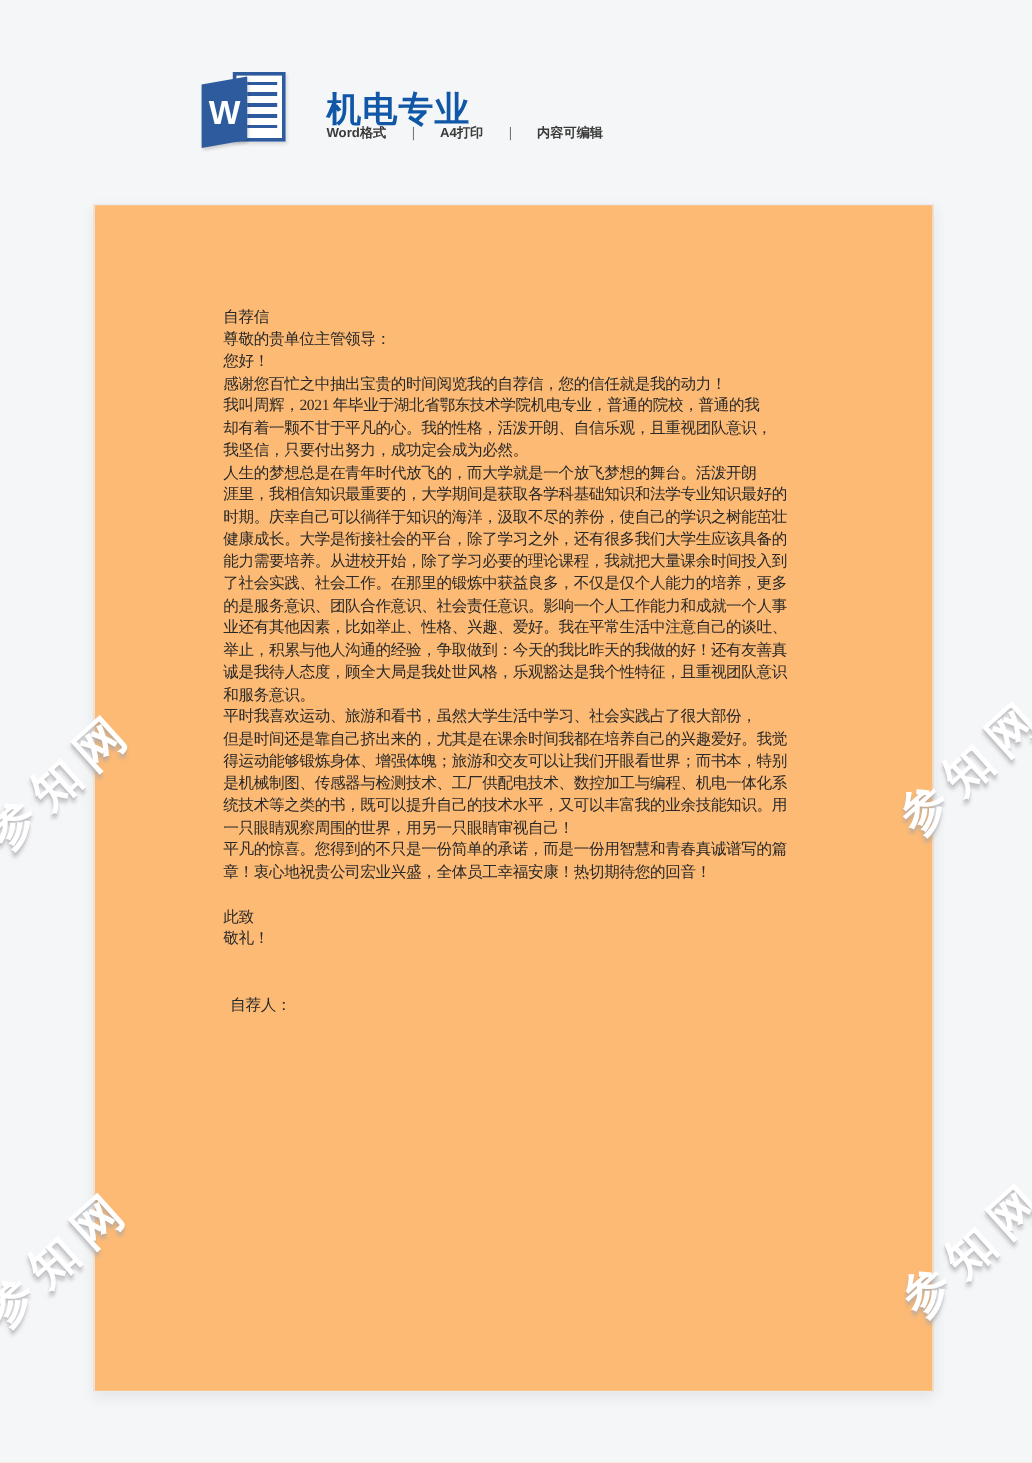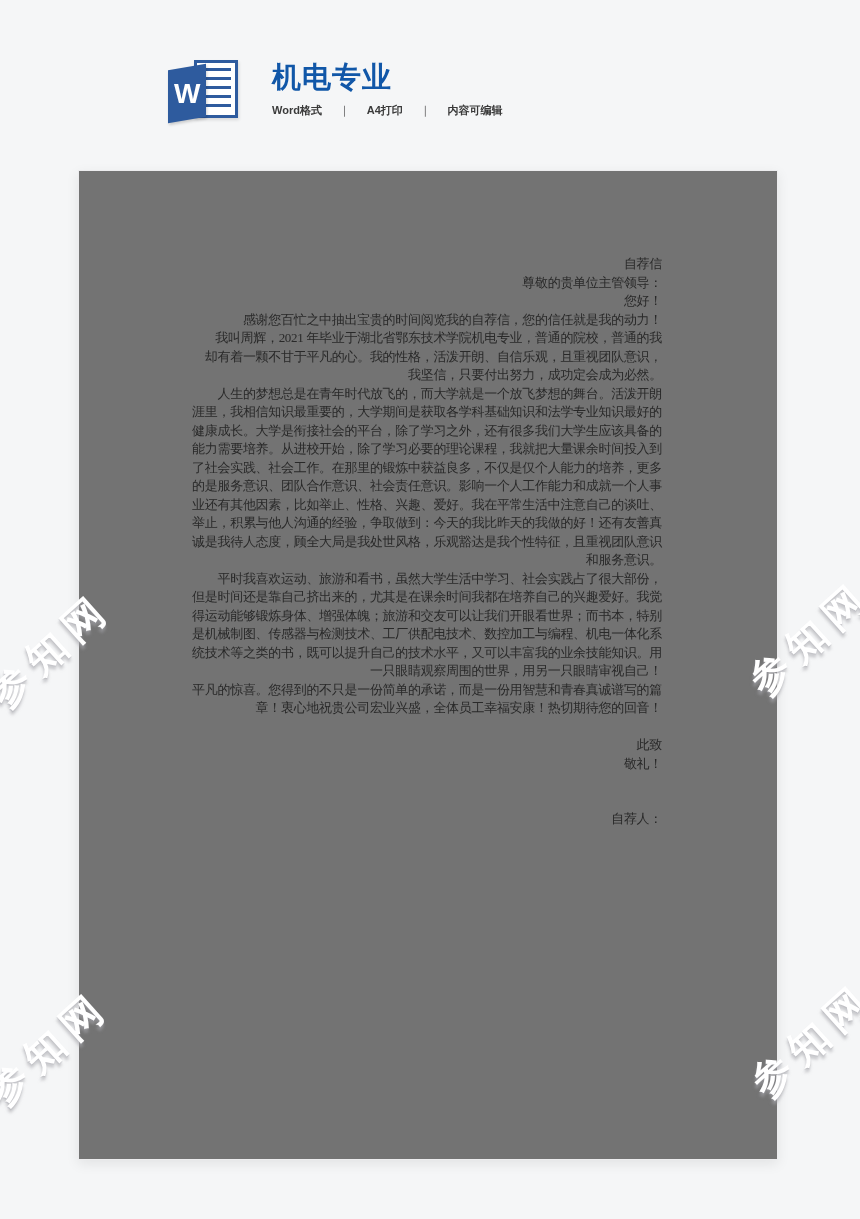--- a/index.html
+++ b/index.html
@@ -9,30 +9,29 @@
     font-family:"Liberation Sans","DejaVu Sans",sans-serif;
   }
 
   
   .header{position:absolute;left:0;top:0;width:860px;height:150px;}
   .word-icon{position:absolute;left:168px;top:58px;width:72px;height:68px;}
   .wi-page{position:absolute;right:2px;top:2px;width:38px;height:52px;background:#fff;border:3px solid #2e5b9e;box-shadow:1px 2px 3px rgba(0,0,0,.12);}
   .wi-lines{position:absolute;left:9px;right:4px;top:5px;bottom:5px;background:repeating-linear-gradient(to bottom,#2e5b9e 0 3px,#ffffff 3px 9px);}
   .wi-slab{position:absolute;left:0;top:9px;width:38px;height:53px;background:#2e5b9e;transform:skewY(-10deg);display:flex;align-items:center;justify-content:center;box-shadow:1px 2px 3px rgba(0,0,0,.18);}
   .wi-slab span{display:block;color:#fff;font-weight:700;font-size:28px;transform:skewY(10deg);font-family:"Liberation Sans",sans-serif;}
-  .title{position:absolute;left:272px;top:58px;font-size:29px;font-weight:700;color:#1157a8;letter-spacing:1px;}
+  .title{position:absolute;left:272px;top:72px;font-size:29px;font-weight:700;color:#1157a8;letter-spacing:1px;}
   .subtitle{position:absolute;left:272px;top:103px;font-size:11px;font-weight:700;color:#3a3a3a;}
   .subtitle .sep{margin:0 17px;color:#4a4a4a;font-weight:400;}
 
   
   .doc-page{
     position:absolute;left:78px;top:170px;width:700px;height:990px;
-    background:#737373;border:1px solid #ececee;box-sizing:border-box;
+    background:#fdba74;border:1px solid #ececee;box-sizing:border-box;
     box-shadow:0 4px 12px rgba(0,0,0,.08);
-    text-align:right;
   }
   .doc-text{
     position:absolute;left:107px;top:84px;width:476px;
     font-family:"Liberation Serif","DejaVu Serif",serif;
     font-size:13px;line-height:18.5px;letter-spacing:-0.3px;
     color:#292929;
   }
   .doc-line{min-height:18.5px;white-space:pre-wrap;}
 
   
@@ -71,20 +70,21 @@
   <div class="doc-text">
       <div class="doc-line">自荐信</div>
       <div class="doc-line">尊敬的贵单位主管领导：</div>
       <div class="doc-line">您好！</div>
       <div class="doc-line">感谢您百忙之中抽出宝贵的时间阅览我的自荐信，您的信任就是我的动力！</div>
       <div class="doc-line">我叫周辉，2021 年毕业于湖北省鄂东技术学院机电专业，普通的院校，普通的我</div>
       <div class="doc-line">却有着一颗不甘于平凡的心。我的性格，活泼开朗、自信乐观，且重视团队意识，</div>
       <div class="doc-line">我坚信，只要付出努力，成功定会成为必然。</div>
       <div class="doc-line">人生的梦想总是在青年时代放飞的，而大学就是一个放飞梦想的舞台。活泼开朗</div>
       <div class="doc-line">涯里，我相信知识最重要的，大学期间是获取各学科基础知识和法学专业知识最好的</div>
+      <div class="doc-line">时期。庆幸自己可以徜徉于知识的海洋，汲取不尽的养份，使自己的学识之树能茁壮</div>
       <div class="doc-line">健康成长。大学是衔接社会的平台，除了学习之外，还有很多我们大学生应该具备的</div>
       <div class="doc-line">能力需要培养。从进校开始，除了学习必要的理论课程，我就把大量课余时间投入到</div>
       <div class="doc-line">了社会实践、社会工作。在那里的锻炼中获益良多，不仅是仅个人能力的培养，更多</div>
       <div class="doc-line">的是服务意识、团队合作意识、社会责任意识。影响一个人工作能力和成就一个人事</div>
       <div class="doc-line">业还有其他因素，比如举止、性格、兴趣、爱好。我在平常生活中注意自己的谈吐、</div>
       <div class="doc-line">举止，积累与他人沟通的经验，争取做到：今天的我比昨天的我做的好！还有友善真</div>
       <div class="doc-line">诚是我待人态度，顾全大局是我处世风格，乐观豁达是我个性特征，且重视团队意识</div>
       <div class="doc-line">和服务意识。</div>
       <div class="doc-line">平时我喜欢运动、旅游和看书，虽然大学生活中学习、社会实践占了很大部份，</div>
       <div class="doc-line">但是时间还是靠自己挤出来的，尤其是在课余时间我都在培养自己的兴趣爱好。我觉</div>

